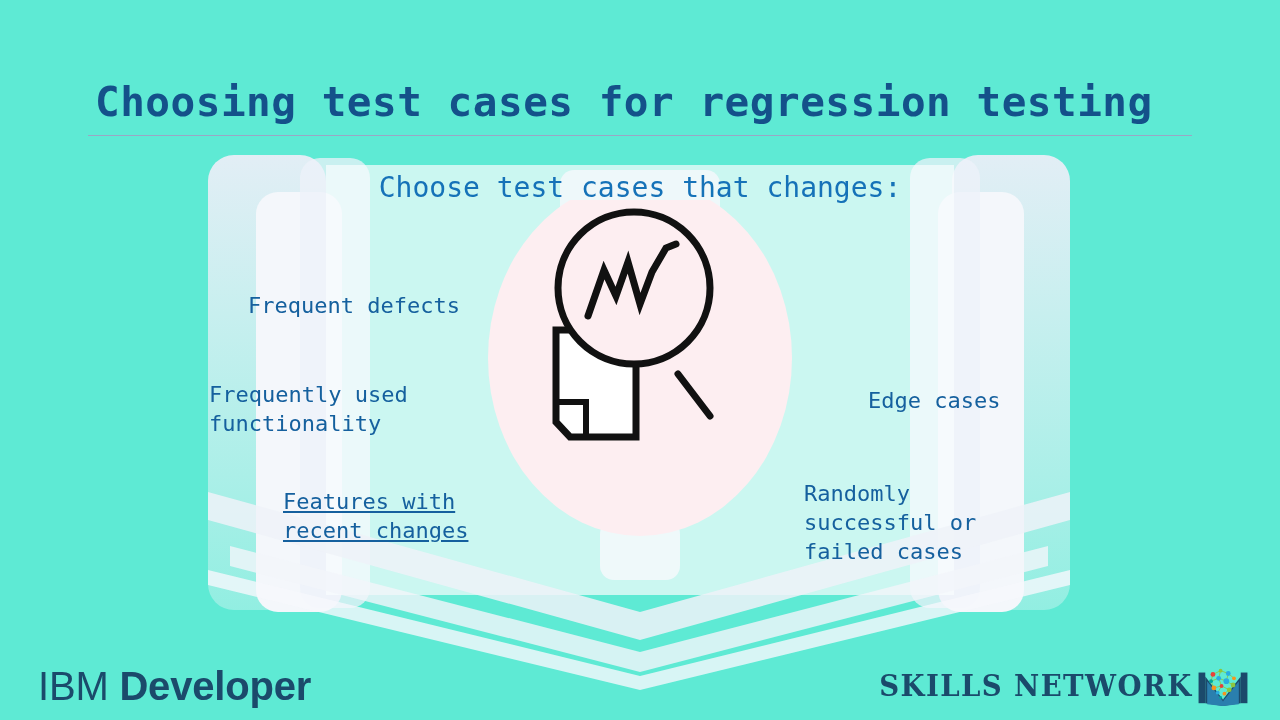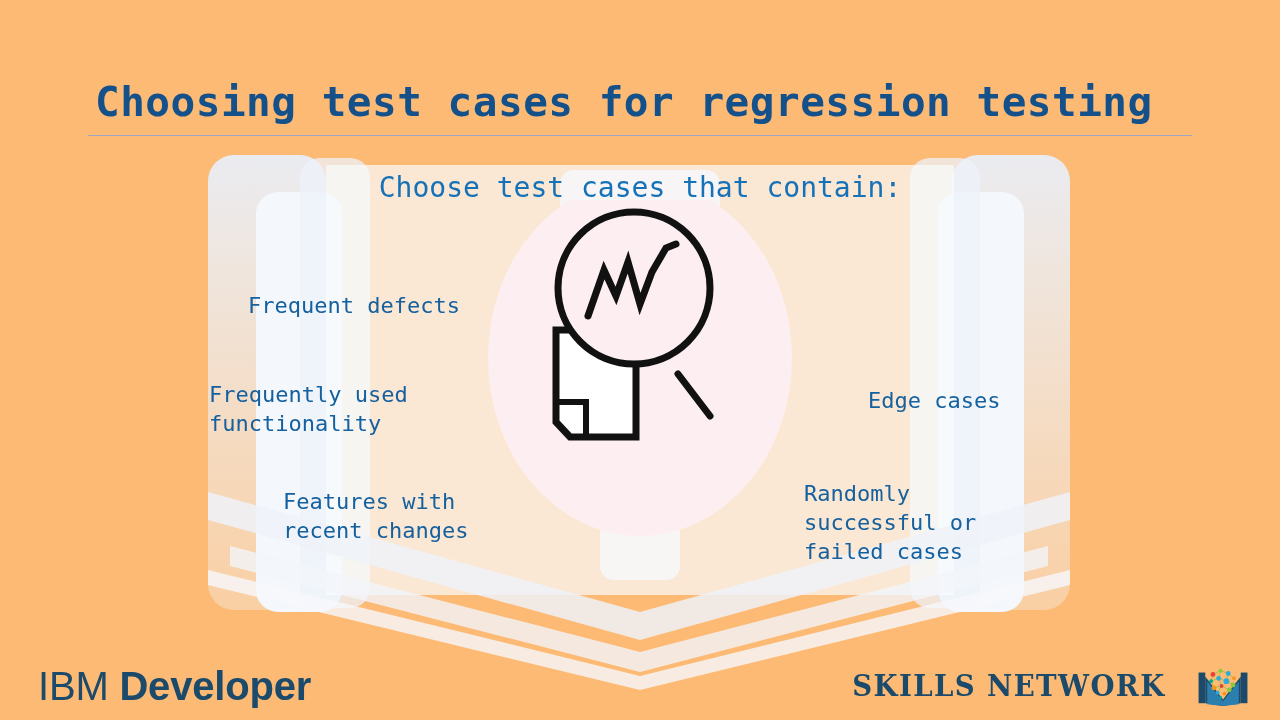--- a/index.html
+++ b/index.html
@@ -8,21 +8,21 @@
     padding: 0;
     background: #ffffff;
   }
   body {
     font-family: "DejaVu Sans Mono", monospace;
   }
   #slide {
     position: relative;
     width: 1280px;
     height: 720px;
-    background: #fdba74;
+    background: #5eead4;
     overflow: hidden;
   }
 
   
   .bg-art {
     position: absolute;
     left: 0; top: 0;
     width: 1280px;
     height: 720px;
     pointer-events: none;
@@ -69,21 +69,21 @@
     position: absolute;
     font-family: "DejaVu Sans Mono", monospace;
     font-size: 22px;
     line-height: 29px;
     color: #15609e;
     white-space: pre;
     margin-top: 36px;
   }
   .item-0 { left: 248px; top: 255px; }
   .item-1 { left: 209px; top: 344px; }
-  .item-2 { left: 283px; top: 451px; }
+  .item-2 { left: 283px; top: 451px; text-decoration: underline; }
   .item-3 { left: 787px; top: 255px; }
   .item-4 { left: 868px; top: 350px; }
   .item-5 { left: 804px; top: 443px; }
 
   
   .center-art {
     position: absolute;
     left: 470px;
     top: 200px;
     width: 340px;
@@ -103,21 +103,21 @@
   }
   .footer-ibm .ibm-light { font-weight: 400; }
   .footer-ibm .ibm-bold  { font-weight: 700; }
 
   .footer-sn {
     position: absolute;
     right: 30px;
     top: 662px;
     display: flex;
     align-items: center;
-    gap: 30px;
+    gap: 3px;
   }
   .sn-text {
     font-family: "DejaVu Serif", serif;
     font-size: 30px;
     font-weight: 700;
     color: #1b4a6b;
     letter-spacing: 1.5px;
     transform: scaleX(0.92);
     transform-origin: right center;
     white-space: nowrap;
@@ -154,21 +154,21 @@
     <path d="M208 585 L640 690 L640 676 L208 570 Z" fill="#f6f8fc" opacity="0.8"></path>
     <path d="M1070 585 L640 690 L640 676 L1070 570 Z" fill="#f6f8fc" opacity="0.8"></path>
 
     <rect x="560" y="170" width="160" height="60" rx="14" fill="#f6f8fc" opacity="0.8"></rect>
     <rect x="600" y="520" width="80" height="60" rx="14" fill="#f7f9fd" opacity="0.8"></rect>
   </svg>
 
   <div class="title">Choosing test cases for regression testing</div>
   <div class="title-rule"></div>
 
-  <div class="subtitle">Choose test cases that contain:</div>
+  <div class="subtitle">Choose test cases that changes:</div>
 
   <div class="item item-0">Frequent defects</div>
   <div class="item item-1">Frequently used
 functionality</div>
   <div class="item item-2">Features with
 recent changes</div>
 
   <div class="item item-4">Edge cases</div>
   <div class="item item-5">Randomly
 successful or

